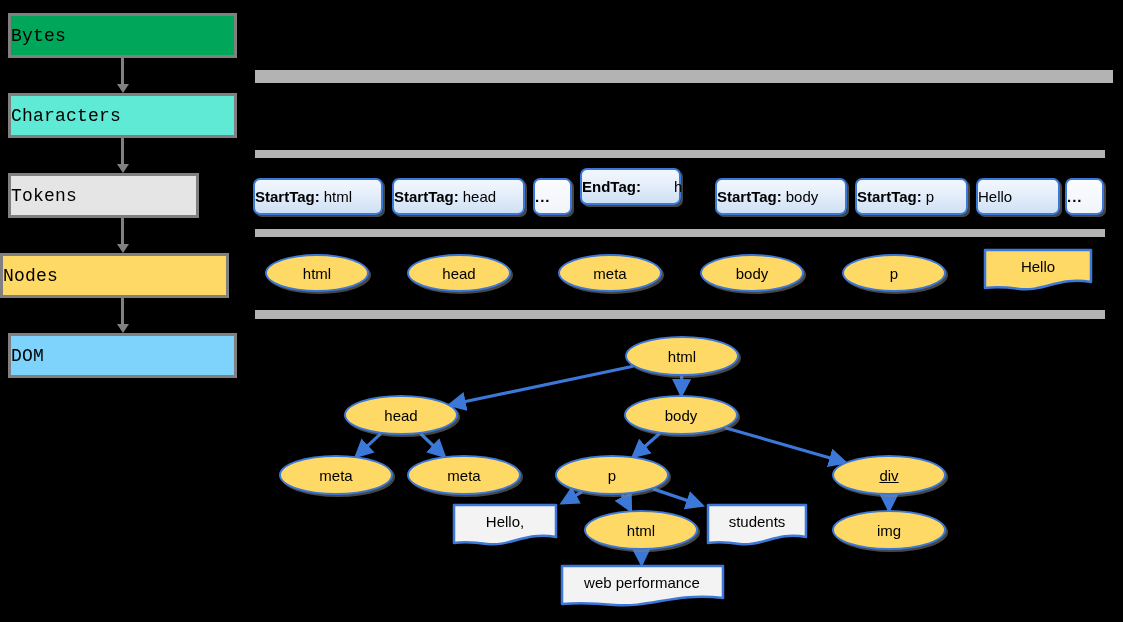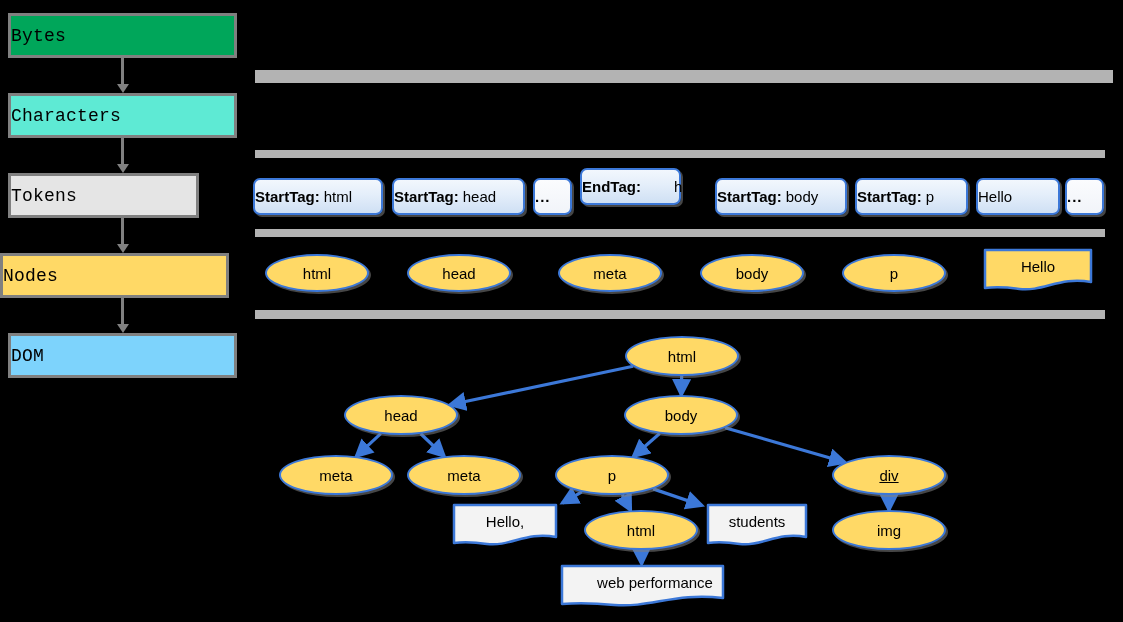--- a/index.html
+++ b/index.html
@@ -204,21 +204,21 @@
       </div>
       <div class="note" style="left: 706px; top: 503px; width: 102px; height: 42px;">
         <svg width="102" height="50" viewBox="0 0 102 50">
           <path d="M2,2 L100,2 L100,34 C71.39999999999999,28 56.1,44 33.660000000000004,41 C20.400000000000002,39 10.200000000000001,39 2,40 Z" fill="#f3f3f3" stroke="#3c78d8" stroke-width="2.5" stroke-linejoin="round"></path>
         </svg>
         <div class="txt">students</div>
       </div>
       <div class="ell" style="left: 832px; top: 510px; width: 114px; height: 40px;">
         <span>img</span>
       </div>
-      <div class="note" style="left: 559.5px; top: 564px; width: 165px; height: 42px; padding-left: 26px;">
+      <div class="note" style="left: 559.5px; top: 564px; width: 165px; height: 42px;">
         <svg width="165" height="50" viewBox="0 0 165 50">
           <path d="M2,2 L163,2 L163,34 C115.49999999999999,28 90.75000000000001,44 54.45,41 C33,39 16.5,39 2,40 Z" fill="#f3f3f3" stroke="#3c78d8" stroke-width="2.5" stroke-linejoin="round"></path>
         </svg>
         <div class="txt">web performance</div>
       </div>
     </div>
 
 </div>
 
 </body></html>

